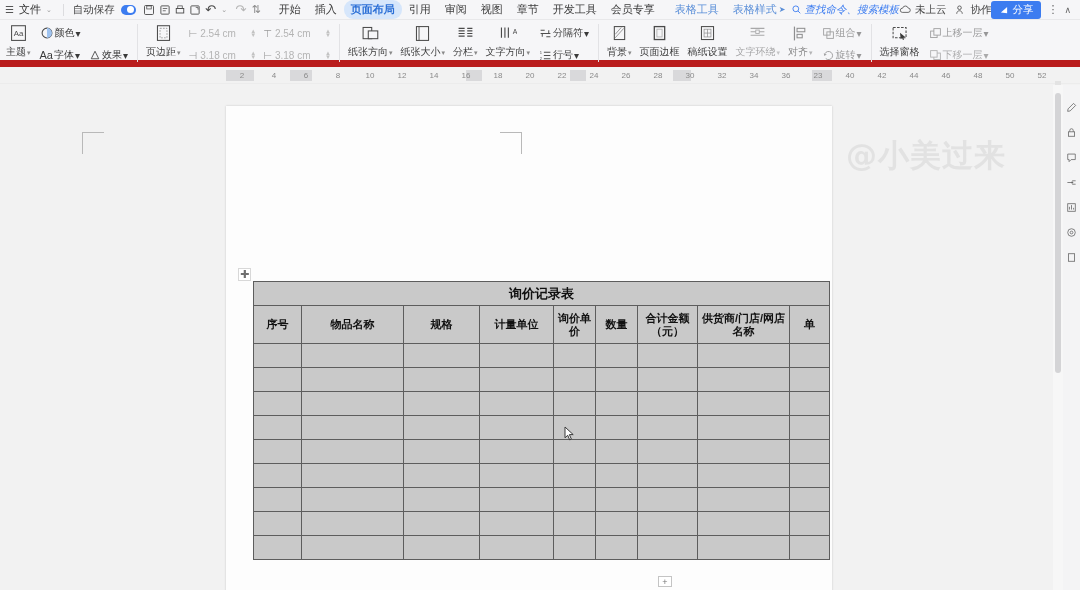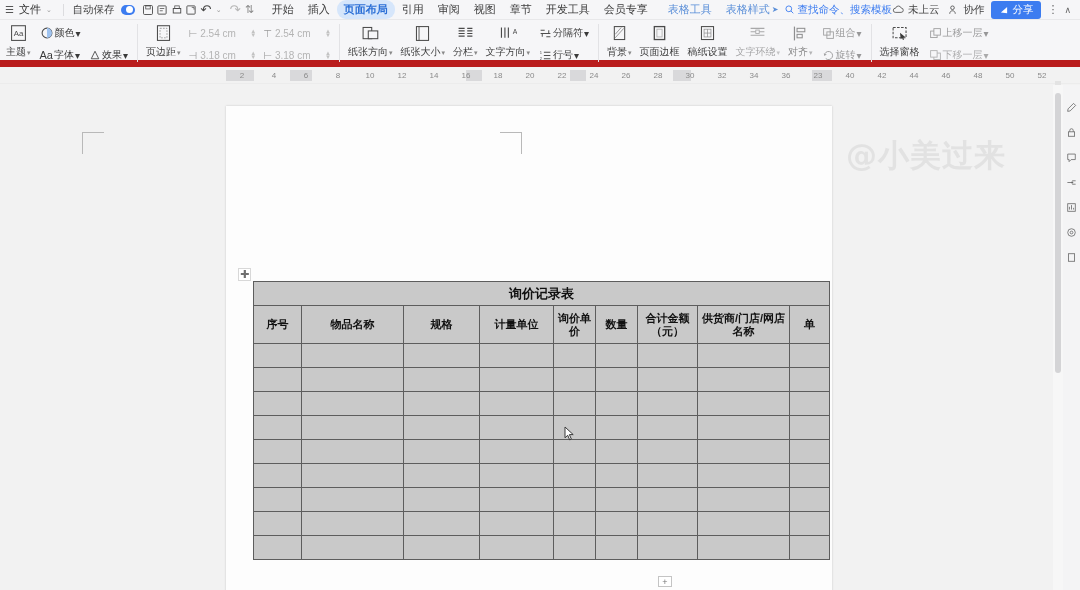--- a/index.html
+++ b/index.html
@@ -33,24 +33,24 @@
   }
   .toggle::after{content:"";position:absolute;width:7px;height:7px;border-radius:50%;
     background:#fff;top:1.5px;right:1.5px;}
   .mb-icn{ width:17px;height:16px; margin:0 1px; display:inline-flex;
     align-items:center;justify-content:center;color:#4a4a4a; font-size:11px;}
   .mb-icn svg{display:block}
   .mb-tab{ font-size:11px; color:#3c3c3c; padding:2px 7px; border-radius:9px; }
   .mb-tab.active{ background:#d6e6fb; color:#2b6fd6;font-weight:bold; }
   .mb-tab.ctx{ color:#5b8fd8; }
   .mb-arrow{font-size:8px;color:#5b8fd8;margin-left:1px}
-  .mb-search{ display:flex;align-items:center; color:#3c7cf0; font-size:10.5px; margin-left:6px;}
+  .mb-search{ display:flex;align-items:center; color:#3c7cf0; font-size:10.5px; margin-left:6px;font-style:italic;}
   .mb-right{ margin-left:auto; display:flex; align-items:center; padding-right:4px; }
   .mb-cloud{ font-size:10.5px; color:#444; display:flex;align-items:center; margin-right:9px;}
-  .mb-collab{ font-size:10.5px; color:#444; display:flex;align-items:center; margin-right:7px;}
+  .mb-collab{ font-size:10.5px; color:#444; display:flex;align-items:center; }
   .share-btn{
     background:#3c7cf0; color:#fff; font-size:10.5px; border-radius:3px;
     padding:2px 8px; display:flex; align-items:center; gap:3px;font-family:Liberation Serif, serif;
   }
   .mb-dots{ color:#666; padding:0 6px; font-size:11px; letter-spacing:0; }
   .mb-caretup{ color:#666; padding:0 5px 0 0; font-size:9px;}
 
   
   .ribbon{
     height:47px; width:1080px; background:#f6f6f8;

